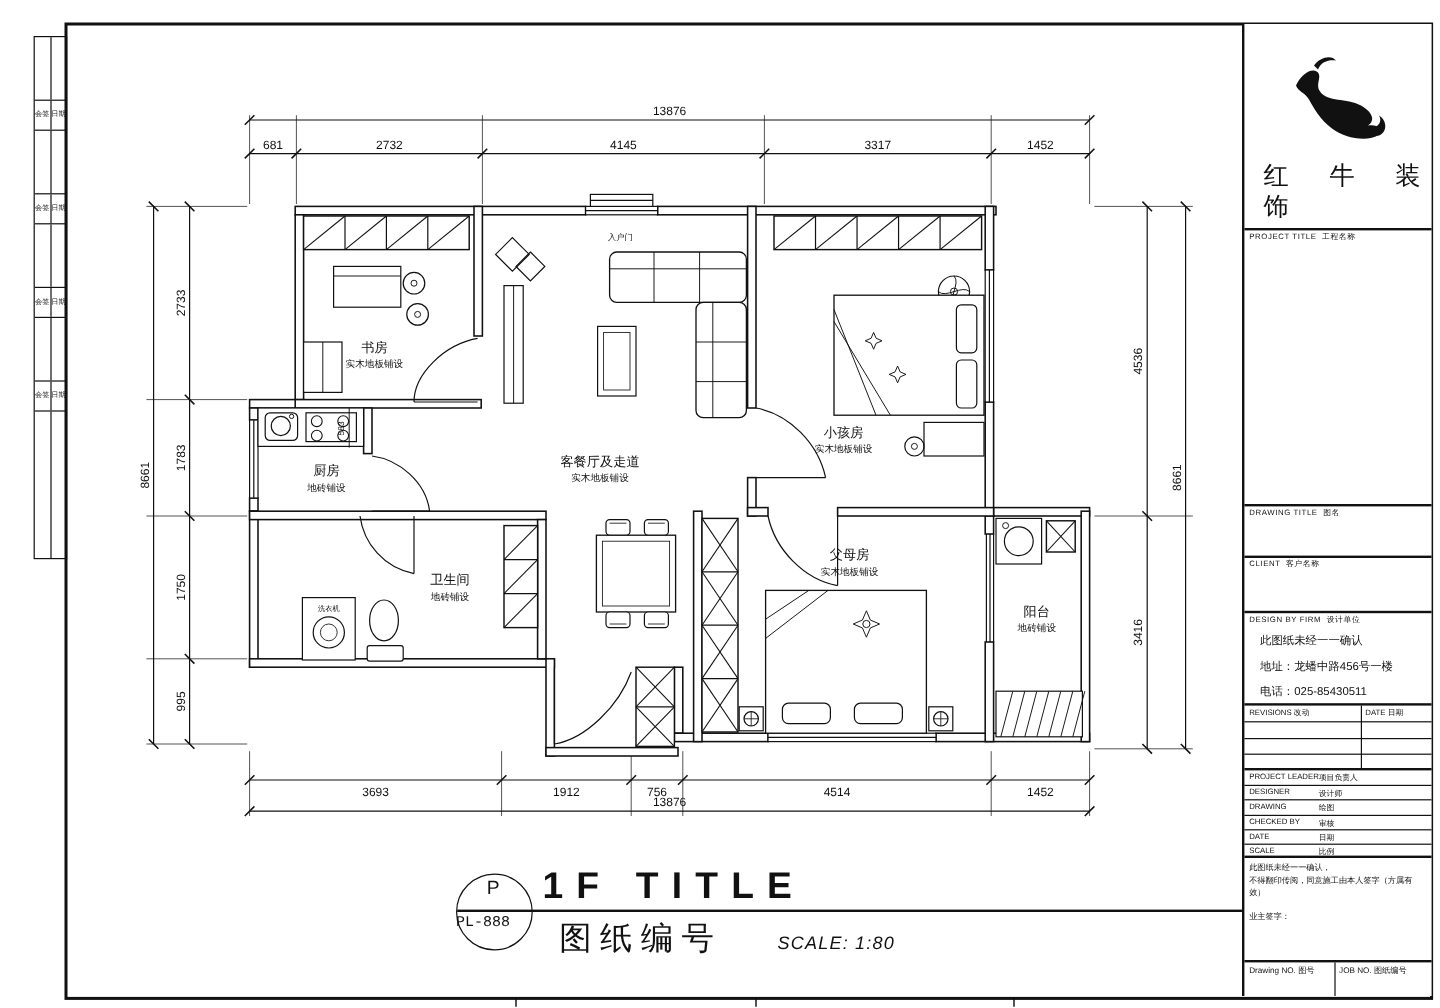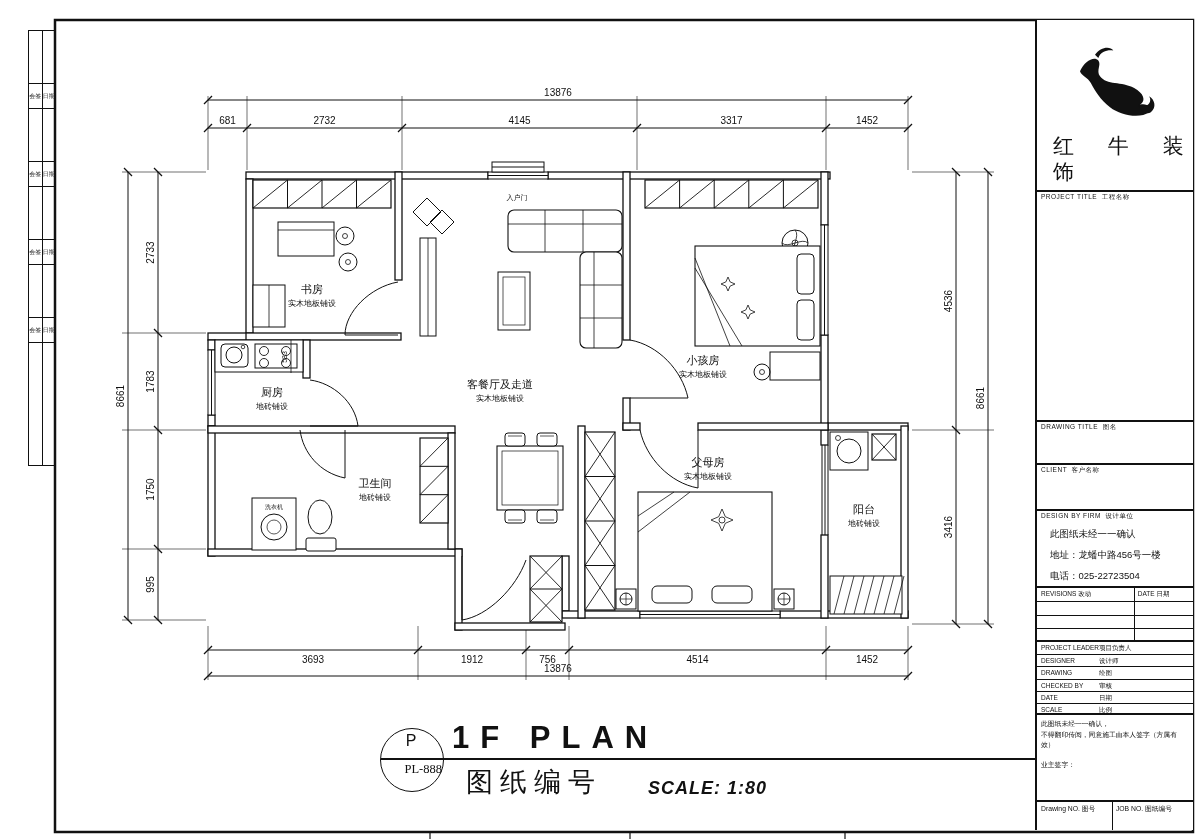--- a/index.html
+++ b/index.html
@@ -42,25 +42,25 @@
   .info-cn{position:absolute;left:62px;top:2px;font-size:6.5px;}
   #tb-notes{top:693px;height:87px;font-size:6.8px;line-height:1.55;padding:4px 4px 0 4px;box-sizing:border-box;}
   #note-sign{margin-top:9px;}
   #tb-foot{top:780px;height:30px;}
   .foot-cell{position:absolute;top:0;height:100%;font-size:6.8px;padding:2px 0 0 4px;box-sizing:border-box;}
   .foot-div{position:absolute;top:0;bottom:0;left:48%;width:1.5px;background:#111;}
 
   
   #tb-circle{left:380px;top:728px;width:62px;height:62px;border:1.6px solid #111;border-radius:50%;background:#fff;}
   #tag-letter{left:380px;top:732px;width:62px;text-align:center;font-size:16px;}
-  #tag-code{left:380px;top:762px;width:62px;text-align:right;font-size:12.5px;font-family:Liberation Serif, serif;}
+  #tag-code{left:380px;top:762px;width:62px;text-align:left;font-size:12.5px;font-family:Liberation Mono, monospace;}
   #title-line{left:381px;top:758px;width:654px;height:1.6px;background:#111;}
   #plan-title{left:452px;top:720px;font-size:31px;font-weight:bold;letter-spacing:11px;}
   #plan-title-cn{left:466px;top:764px;font-size:27px;letter-spacing:7px;}
-  #plan-scale{left:648px;top:778px;font-size:18px;font-style:italic;font-weight:bold;letter-spacing:1px;}
+  #plan-scale{left:648px;top:778px;font-size:15px;font-style:italic;font-weight:normal;letter-spacing:1px;}
 </style>
 </head>
 <body>
 
 <div id="sheet">
 
   <svg id="plan" width="1200" height="840" viewBox="0 0 1200 840">
       <rect x="55" y="20" width="1138" height="812" fill="none" stroke="#111" stroke-width="2.5"></rect>
       <line x1="430" y1="832" x2="430" y2="839" stroke="#111" stroke-width="1.2"></line>
       <line x1="630" y1="832" x2="630" y2="839" stroke="#111" stroke-width="1.2"></line>
@@ -404,21 +404,21 @@
     <div id="tb-drawing" class="tb-sec">
       <span class="tb-lab">DRAWING TITLE  图名</span>
     </div>
     <div id="tb-client" class="tb-sec">
       <span class="tb-lab">CLIENT  客户名称</span>
     </div>
     <div id="tb-design" class="tb-sec">
       <span class="tb-lab">DESIGN BY FIRM  设计单位</span>
       <span class="company-line" style="top:17px">此图纸未经一一确认</span>
       <span class="company-line" style="top:38px">地址：龙蟠中路456号一楼</span>
-      <span class="company-line" style="top:59px">电话：025-22723504</span>
+      <span class="company-line" style="top:59px">电话：025-85430511</span>
     </div>
 
     <div id="tb-rev" class="tb-sec">
       <div class="rev-head">
         <span class="rev-cell" style="left:0;width:62%">REVISIONS  改动</span>
         <span class="rev-cell" style="left:62%;width:38%">DATE  日期</span>
       </div>
       <div class="rev-div"></div>
       <div class="rev-row" style="top:13px"></div>
       <div class="rev-row" style="top:26.5px"></div>
@@ -462,16 +462,16 @@
       <span class="foot-cell" style="left:0;width:48%">Drawing NO.  图号</span>
       <span class="foot-cell" style="left:48%;width:52%">JOB NO.  图纸编号</span>
       <div class="foot-div"></div>
     </div>
   </div>
 
   <div id="tb-circle" class="abs"></div>
   <div id="tag-letter" class="abs">P</div>
   <div id="tag-code" class="abs">PL-888</div>
   <div id="title-line" class="abs"></div>
-  <div id="plan-title" class="abs">1F PLAN</div>
+  <div id="plan-title" class="abs">1F TITLE</div>
   <div id="plan-title-cn" class="abs">图纸编号</div>
   <div id="plan-scale" class="abs">SCALE: 1:80</div>
 </div>
 
 </body></html>

